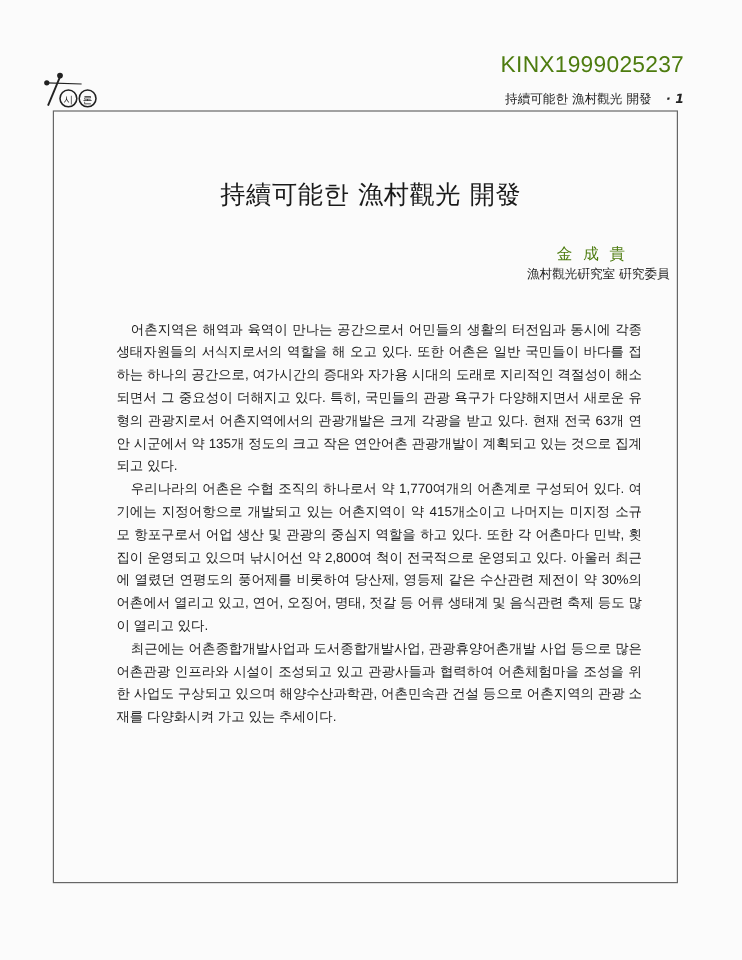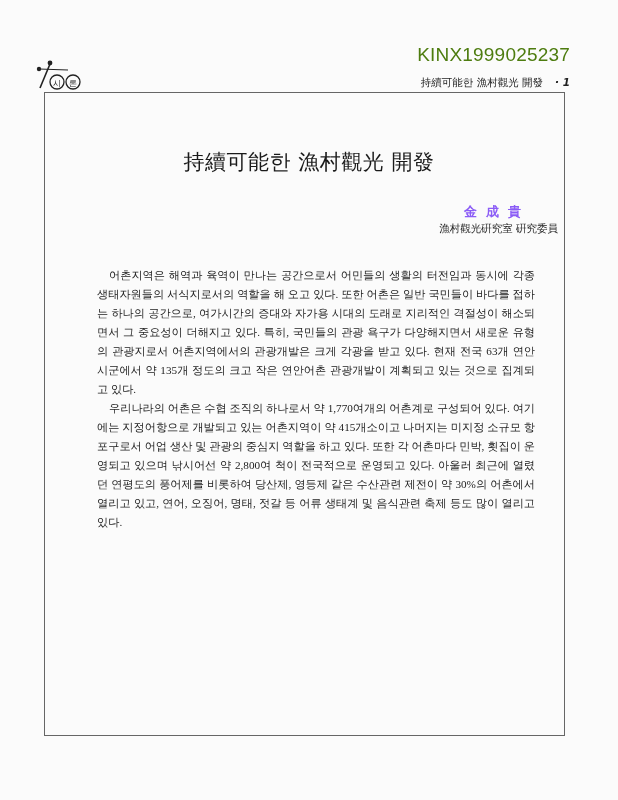--- a/index.html
+++ b/index.html
@@ -23,30 +23,30 @@
     .frame {
       position: absolute; left: 44px; top: 92px; width: 521px; height: 644px;
       border: 1.5px solid #666; box-sizing: border-box;
     }
     .title {
       position: absolute; top: 134px; left: 0; width: 618px; text-align: center;
       font-size: 21px; color: #1a1a1a; letter-spacing: 0.5px; font-weight: normal;
     }
     .author {
       position: absolute; top: 203px; right: 88px;
-      font-family: "DejaVu Serif", serif; font-size: 13px; font-weight: bold;
-      letter-spacing: 9px; color: #8b5cf6;
+      font-family: "DejaVu Serif", serif; font-size: 13px; font-weight: normal;
+      letter-spacing: 9px; color: #4d7c0f;
     }
     .affiliation {
       position: absolute; top: 222px; right: 60px;
       font-size: 10.5px; color: #222; margin-left: 44px;
     }
     .body {
       position: absolute; left: 97px; top: 266px; width: 438px;
-      font-family: Liberation Serif, serif; font-size: 11.2px; line-height: 19px;
+      font-family: Liberation Sans, sans-serif; font-size: 11.2px; line-height: 19px;
       color: #222; text-align: justify;
     }
     .body p { margin: 0; text-indent: 12px; }
   </style>
 </head>
 <body>
 
 <div class="doc-id">KINX1999025237</div>
 
 <div class="logo">
@@ -69,13 +69,14 @@
 <div class="frame"></div>
 
 <h1 class="title">持續可能한 漁村觀光 開發</h1>
 
 <div class="author">金成貴</div>
 <div class="affiliation">漁村觀光硏究室 硏究委員</div>
 
 <div class="body">
   <p>어촌지역은 해역과 육역이 만나는 공간으로서 어민들의 생활의 터전임과 동시에 각종 생태자원들의 서식지로서의 역할을 해 오고 있다. 또한 어촌은 일반 국민들이 바다를 접하는 하나의 공간으로, 여가시간의 증대와 자가용 시대의 도래로 지리적인 격절성이 해소되면서 그 중요성이 더해지고 있다. 특히, 국민들의 관광 욕구가 다양해지면서 새로운 유형의 관광지로서 어촌지역에서의 관광개발은 크게 각광을 받고 있다. 현재 전국 63개 연안 시군에서 약 135개 정도의 크고 작은 연안어촌 관광개발이 계획되고 있는 것으로 집계되고 있다.</p>
   <p>우리나라의 어촌은 수협 조직의 하나로서 약 1,770여개의 어촌계로 구성되어 있다. 여기에는 지정어항으로 개발되고 있는 어촌지역이 약 415개소이고 나머지는 미지정 소규모 항포구로서 어업 생산 및 관광의 중심지 역할을 하고 있다. 또한 각 어촌마다 민박, 횟집이 운영되고 있으며 낚시어선 약 2,800여 척이 전국적으로 운영되고 있다. 아울러 최근에 열렸던 연평도의 풍어제를 비롯하여 당산제, 영등제 같은 수산관련 제전이 약 30%의 어촌에서 열리고 있고, 연어, 오징어, 명태, 젓갈 등 어류 생태계 및 음식관련 축제 등도 많이 열리고 있다.</p>
+  <p>최근에는 어촌종합개발사업과 도서종합개발사업, 관광휴양어촌개발 사업 등으로 많은 어촌관광 인프라와 시설이 조성되고 있고 관광사들과 협력하여 어촌체험마을 조성을 위한 사업도 구상되고 있으며 해양수산과학관, 어촌민속관 건설 등으로 어촌지역의 관광 소재를 다양화시켜 가고 있는 추세이다.</p>
 </div>
 
 </body></html>

